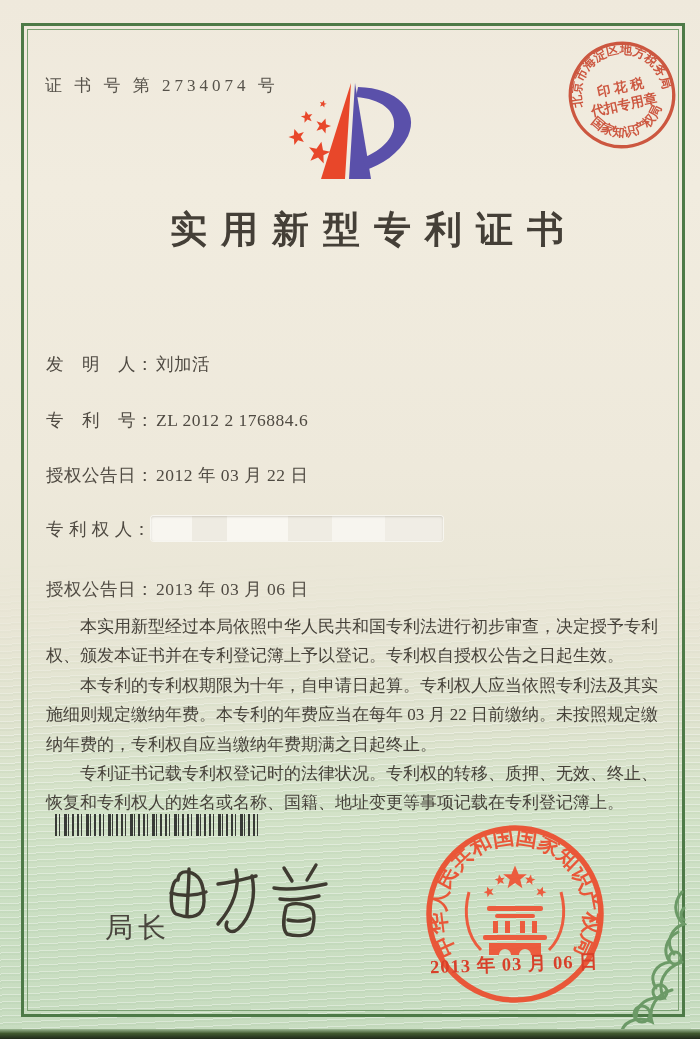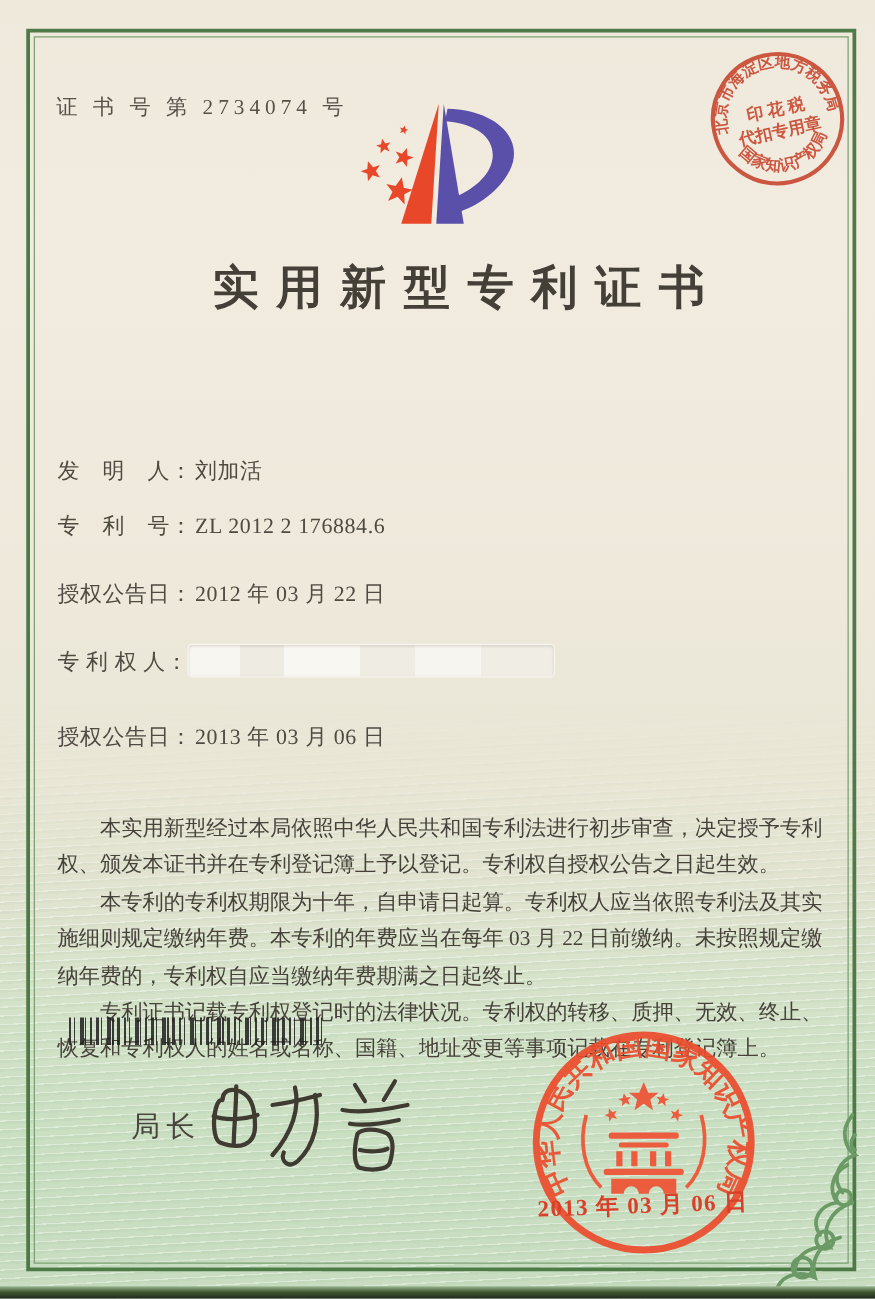--- a/index.html
+++ b/index.html
@@ -43,31 +43,31 @@
   .field{position:absolute;left:46px;font-size:17.5px;color:#4f4a42;
     letter-spacing:.5px;white-space:nowrap;}
   .field .val{margin-left:2px;}
   .redact{display:inline-block;vertical-align:middle;width:292px;height:25px;
     margin-top:-4px;border-radius:3px;
     background:linear-gradient(90deg,#f8f6f0 0 14%,#eeebe2 14% 26%,
       #f9f7f1 26% 47%,#efece3 47% 62%,#f7f5ef 62% 80%,#f0ede5 80% 100%);
     box-shadow:0 1px 2px rgba(120,115,100,.25) inset, 0 0 0 1px rgba(255,255,255,.6);}
 
   .body-text{position:absolute;left:46px;top:612px;width:612px;
-    font-size:17px;line-height:29.4px;color:#46423a;text-align:justify;margin-top:36px;}
+    font-size:17px;line-height:29.4px;color:#46423a;text-align:justify;}
   .body-text p{margin:0;text-indent:2em;}
 
   .barcode{position:absolute;left:55px;top:814px;width:205px;height:22px;
     background:repeating-linear-gradient(90deg,
       #1d1d1d 0 2px,transparent 2px 4px,#1d1d1d 4px 5px,transparent 5px 9px,
       #1d1d1d 9px 12px,transparent 12px 13px,#1d1d1d 13px 14px,
       transparent 14px 17px,#1d1d1d 17px 19px,transparent 19px 22px);
     opacity:.85;}
 
-  .juzhang{position:absolute;left:105px;top:886px;font-size:23px;
+  .juzhang{position:absolute;left:105px;top:909px;font-size:28px;
     letter-spacing:5px;color:#4a463e;}
   .signature{position:absolute;left:158px;top:854px;}
 
   .seal{position:absolute;left:423px;top:822px;opacity:.92;}
   .seal-date{position:absolute;left:430px;top:951px;width:185px;
     font-size:18.5px;font-weight:600;letter-spacing:1px;color:#d8402a;
     transform:rotate(-2deg);}
   .stamp{position:absolute;left:560px;top:33px;transform:rotate(-12deg);opacity:.88;}
 
   .footer{position:absolute;left:0;top:994px;width:100%;text-align:center;
@@ -97,21 +97,21 @@
       <use href="#star" transform="translate(46,25) scale(0.38) rotate(15)"></use>
       <use href="#star" transform="translate(30,38) scale(0.62) rotate(-12)"></use>
       <use href="#star" transform="translate(46,47) scale(0.80) rotate(18)"></use>
       <use href="#star" transform="translate(20,58) scale(0.85) rotate(-18)"></use>
       <use href="#star" transform="translate(42,74) scale(1.15) rotate(12)"></use>
     </g>
   </svg>
 
   <div class="title">实用新型专利证书</div>
 
-  <div class="field" style="top:364px">
+  <div class="field" style="top:352px">
     <span>发　明　人：</span><span class="val">刘加活</span>
   </div>
   <div class="field" style="top:408px">
     <span>专　利　号：</span><span class="val">ZL 2012 2 176884.6</span>
   </div>
   <div class="field" style="top:463px">
     <span>授权公告日：</span><span class="val">2012 年 03 月 22 日</span>
   </div>
   <div class="field" style="top:517px">
     <span>专 利 权 人：</span><span class="redact"></span>

